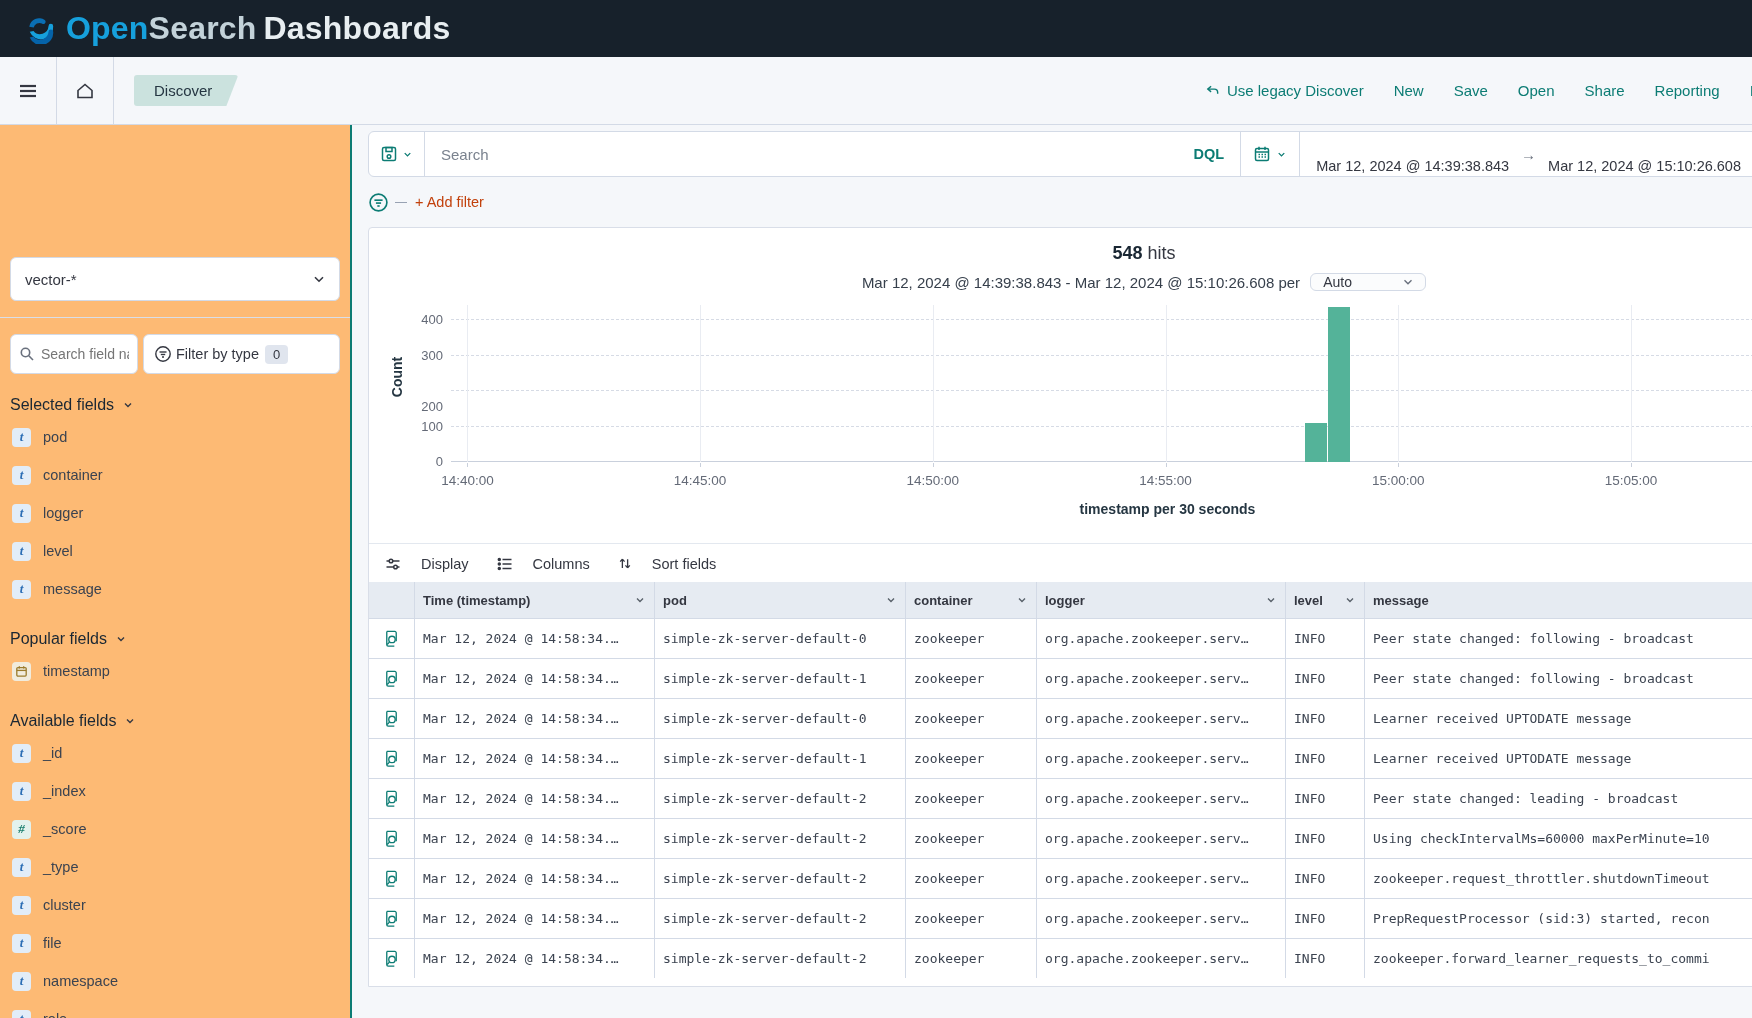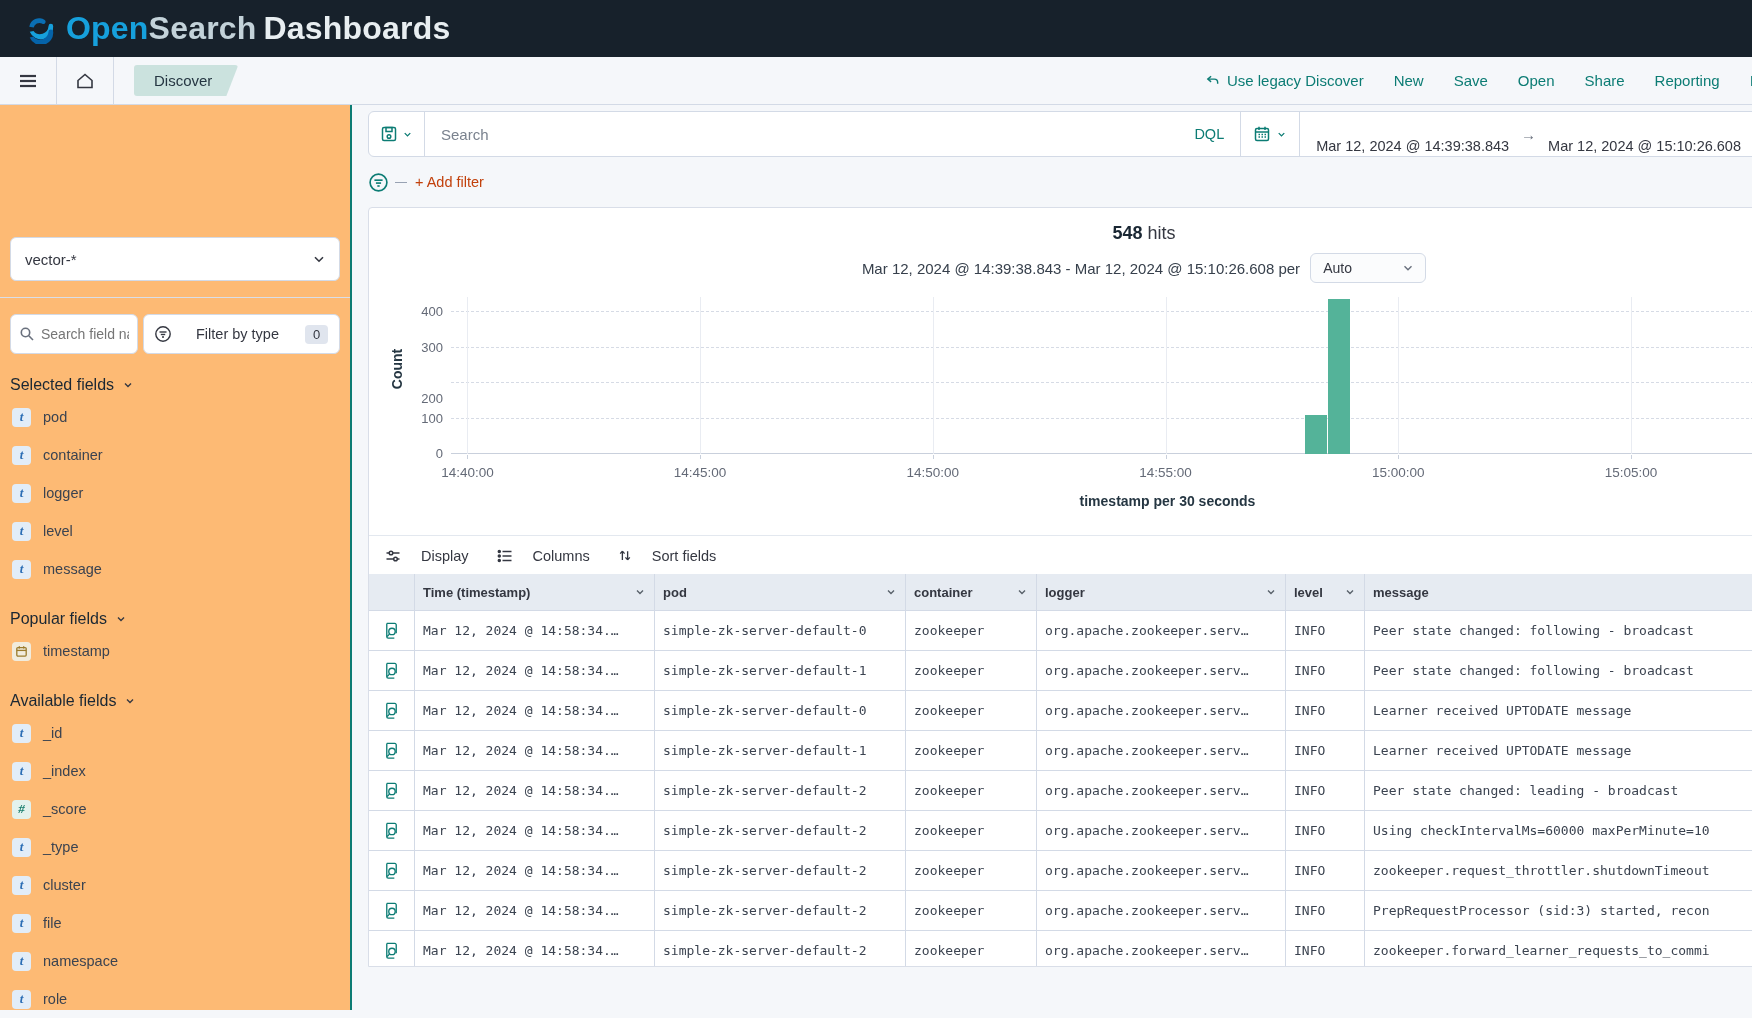--- a/index.html
+++ b/index.html
@@ -8,21 +8,21 @@
 
   
   .topbar { height:57px; background:#17212b; display:flex; align-items:center; padding:0 0 0 26px; }
   .logo { display:flex; align-items:center; gap:10px; }
   .logo-text { font-size:32px; font-weight:700; letter-spacing:.2px; }
   .logo-open { color:#16a0dc; }
   .logo-search { color:#c3d2d9; }
   .logo-dash { color:#e8eef1; margin-left:7px; }
 
   
-  .navbar { height:48px; background:#f5f7fa; border-bottom:1px solid #d3dae6; display:flex; align-items:center; }
+  .navbar { height:68px; background:#f5f7fa; border-bottom:1px solid #d3dae6; display:flex; align-items:center; }
   .nav-left { display:flex; align-items:center; height:100%; }
   .icon-btn { width:56px; height:100%; display:flex; align-items:center; justify-content:center; color:#343741; cursor:pointer; }
   .nav-sep { width:1px; height:100%; background:#d3dae6; }
   .breadcrumb { margin-left:20px; background:#cbe2de; color:#253642; font-size:15px; padding:7px 26px 7px 20px;
     clip-path:polygon(0 0,100% 0,calc(100% - 12px) 100%,0 100%); border-radius:3px; }
   .nav-right { margin-left:auto; display:flex; align-items:center; gap:30px; padding-right:0; margin-right:-46px; }
   .nav-link { color:#0c7c74; font-size:15px; white-space:nowrap; display:flex; align-items:center; gap:7px; cursor:pointer; }
 
   
   .content { display:flex; height:905px; }
@@ -32,56 +32,56 @@
   
   .index-select { margin-top:132px; height:44px; background:#fff; border:1px solid #d3dae6; border-radius:6px;
     display:flex; align-items:center; padding:0 12px 0 14px; font-size:15px; cursor:pointer; }
   .index-select .chev { margin-left:auto; }
   .side-divider { height:1px; background:#d9dee8; margin:16px -10px 0 -10px; }
   .side-search-row { display:flex; gap:5px; margin-top:16px; }
   .field-search { width:128px; height:40px; background:#fff; border:1px solid #d3dae6; border-radius:6px;
     display:flex; align-items:center; padding:0 8px; gap:6px; color:#69707d; }
   .field-search input { border:0; outline:0; width:100%; font-size:14px; font-family:"Liberation Sans",sans-serif; color:#343741; background:transparent; }
   .filter-type-btn { flex:1; height:40px; background:#fff; border:1px solid #d3dae6; border-radius:6px;
-    display:flex; align-items:center; gap:24px; padding:0 10px; font-size:14.5px; color:#343741; cursor:pointer; }
+    display:flex; align-items:center; gap:4px; padding:0 10px; font-size:14.5px; color:#343741; cursor:pointer; }
   .count-badge { margin-left:2px; background:#e0e5ee; border-radius:4px; font-size:13px; padding:2px 8px; color:#343741; }
   .field-section-title { display:flex; align-items:center; gap:8px; font-size:16px; font-weight:500; color:#1a2733; margin:22px 0 4px 0; cursor:pointer; }
   .field-item { display:flex; align-items:center; gap:12px; height:38px; padding-left:2px; font-size:14.5px; color:#3b4350; cursor:pointer; }
   .type-badge { width:19px; height:19px; border-radius:4px; display:flex; align-items:center; justify-content:center; flex:0 0 19px;
     font-family:"Liberation Serif",serif; font-style:italic; font-weight:700; font-size:13px; }
   .type-t { background:#e2edf8; color:#2a6db4; }
   .type-num { background:#e3f2ed; color:#1b7f6e; }
   .type-date { background:#f1ecdd; color:#9b7c2d; font-style:normal; }
 
   
   .query-bar { height:46px; width:calc(100% + 6px); background:#fff; border:1px solid #d3dae6; border-radius:6px;
     display:flex; align-items:center; overflow:hidden; }
   .save-btn { width:56px; height:100%; border-right:1px solid #d3dae6; display:flex; align-items:center; justify-content:center; gap:4px; color:#0c7c74; cursor:pointer; }
   .query-input { flex:1; min-width:0; height:100%; border:0; outline:0; padding:0 16px; font-size:15px; font-family:"Liberation Sans",sans-serif; color:#343741; }
   .query-input::placeholder { color:#7a828e; }
-  .dql { color:#0c7c74; font-size:14.5px; font-weight:400; padding:0 16px; cursor:pointer; }
+  .dql { color:#0c7c74; font-size:14.5px; font-weight:700; padding:0 16px; cursor:pointer; }
   .date-section { height:100%; border-left:1px solid #d3dae6; display:flex; align-items:center; }
   .cal-btn { height:100%; padding:0 12px; display:flex; align-items:center; gap:5px; color:#0c7c74; border-right:1px solid #d3dae6; cursor:pointer; }
   .date-range { display:flex; align-items:center; gap:12px; padding:0 16px; font-size:14.5px; font-weight:500; color:#343741; white-space:nowrap; }
   .date-arrow { color:#69707d; font-size:15px; }
   .date-btn { cursor:pointer;margin-top:24px; }
 
   .filter-row { display:flex; align-items:center; margin-top:13px; height:24px; }
   .filter-circle { color:#0c7c74; display:flex; align-items:center; }
   .filter-dash { width:12px; height:1px; background:#98a2b3; margin:0 8px 0 6px; }
   .add-filter { color:#c2410c; font-size:14.5px; cursor:pointer; }
 
   
   .card { margin-top:13px; width:calc(100% + 6px); background:#fff; border:1px solid #d9dee8; border-radius:4px 4px 0 0;
     overflow:hidden; height:760px; }
   .center-head { width:1550px; text-align:center; }
   .hits-line { margin-top:15px; font-size:18px; color:#343741; }
   .hits-line b { color:#1a2733; }
   .subtitle-line { margin-top:9px; display:flex; align-items:center; justify-content:center; gap:10px; font-size:15px; color:#37404c; }
-  .interval-select { height:30px; min-width:116px; background:#fbfcfd; border:1px solid #d3dae6; border-radius:6px;
+  .interval-select { height:18px; min-width:116px; background:#fbfcfd; border:1px solid #d3dae6; border-radius:6px;
     display:flex; align-items:center; justify-content:space-between; padding:0 10px 0 12px; font-size:14px; color:#343741; cursor:pointer; }
 
   
   .chart-wrap { position:relative; height:222px; margin-top:14px; }
   .count-label { position:absolute; left:8px; top:64px; transform:rotate(-90deg); transform-origin:center; font-weight:700; font-size:14px; color:#253642; }
   .plot { position:absolute; left:82px; top:0; width:1433px; height:157px; }
   .plot-baseline { position:absolute; left:0; right:0; bottom:0; height:1px; background:#c9d0dc; }
   .ygrid { position:absolute; left:0; right:0; border-top:1px dashed #d6dbe5; }
   .ylab { position:absolute; width:70px; text-align:right; font-size:13px; color:#646a77; left:4px; }
   .xline { position:absolute; top:0; width:1px; height:157px; background:#e9ecf2; }

